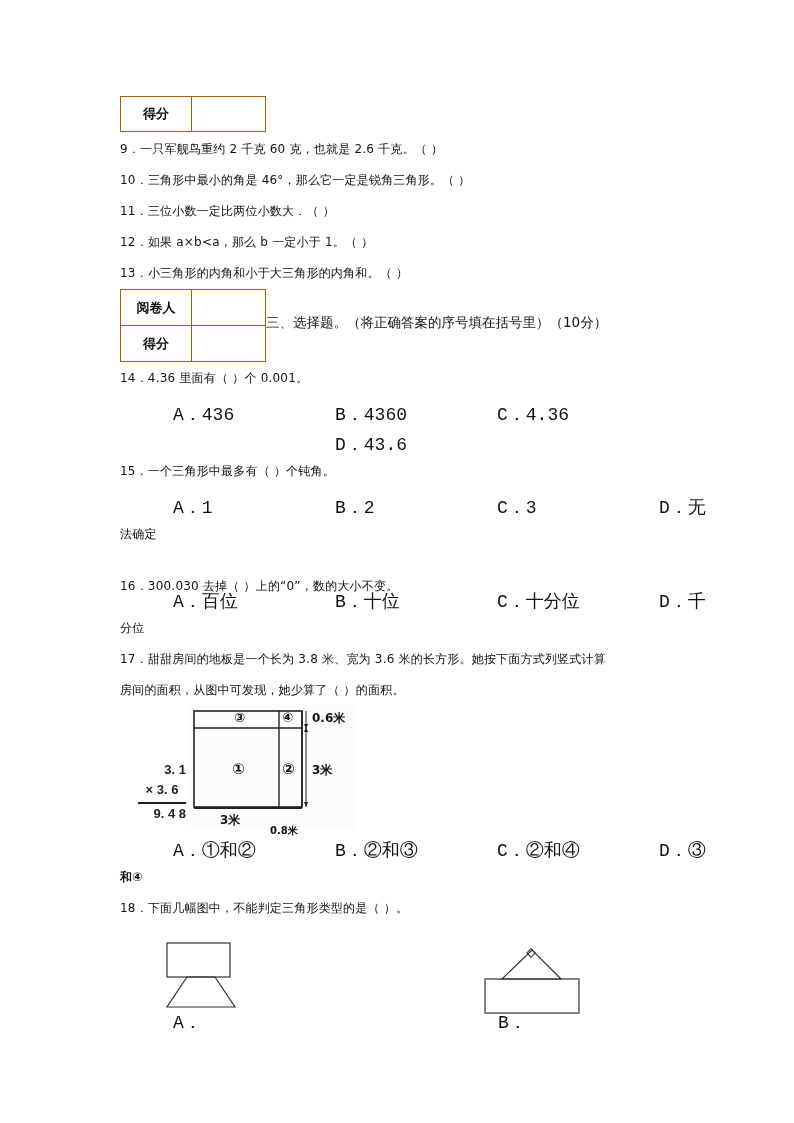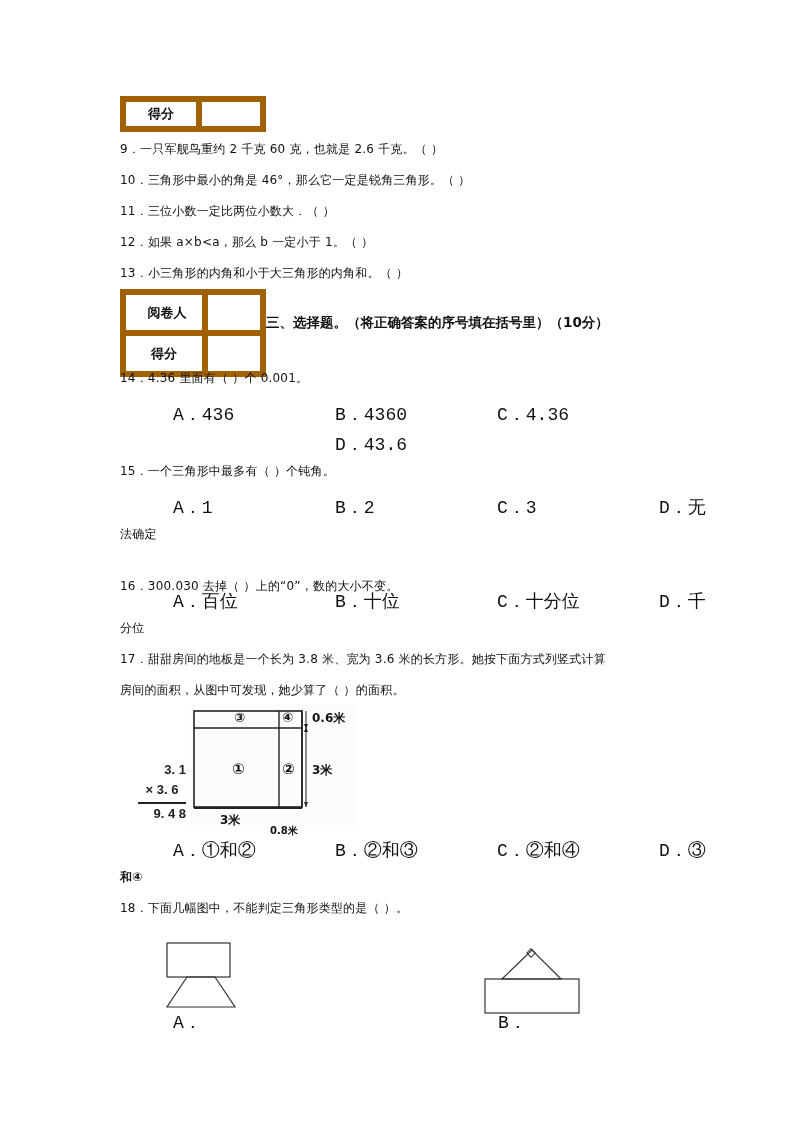--- a/index.html
+++ b/index.html
@@ -2,22 +2,22 @@
 <html><head>
 <meta charset="utf-8">
 <style>
   html, body { margin:0; padding:0; background:#ffffff; }
   body { width:794px; height:1123px; position:relative; overflow:hidden;
          font-family:"DejaVu Sans", "Liberation Sans", sans-serif; color:#111; }
   .abs { position:absolute; }
   .line { position:absolute; left:120px; font-size:12px; white-space:nowrap; letter-spacing:0.2px; }
   .opt { position:absolute; font-size:18px; white-space:nowrap; font-family:Liberation Mono, monospace;margin-left:36px; }
   table.score { position:absolute; border-collapse:collapse; }
-  table.score td { border:6px solid #a16207; text-align:center; font-size:13px; font-weight:bold; padding:0; }
-  .sec-title { position:absolute; font-size:13.5px; font-weight:bold; white-space:nowrap;text-align:right; }
+  table.score td { border:1px solid #a16207; text-align:center; font-size:13px; font-weight:bold; padding:0; }
+  .sec-title { position:absolute; font-size:13.5px; font-weight:normal; white-space:nowrap;text-align:right; }
   .fig { position:absolute; }
   .calc { position:absolute; font-family:"Liberation Sans",sans-serif; font-weight:bold; font-size:13px; color:#222; }
 </style>
 </head>
 <body>
 
 <table class="score" style="left:120px; top:96px; width:146px; height:36px;">
   <tbody>
       <tr>
     <td style="width:70px;">得分</td>
@@ -38,21 +38,21 @@
 <div class="line" style="top:234px;">
   <span>12．</span><span>如果 a×b&lt;a，那么 b 一定小于 1。（      ）</span>
 </div>
 <div class="line" style="top:265px;">
   <span>13．</span><span>小三角形的内角和小于大三角形的内角和。（      ）</span>
 </div>
 
 <table class="score" style="left:120px; top:289px; width:146px; height:72px;">
   <tbody>
       <tr>
-    <td style="width:70px; height:35px;padding-left:6px;">阅卷人</td>
+    <td style="width:70px; height:35px;">阅卷人</td>
     <td></td>
   </tr>
   <tr>
     <td style="height:35px;">得分</td>
     <td></td>
   </tr>
 </tbody>
   </table>
 <div class="sec-title" style="left:266px; top:314px;">三、选择题。（将正确答案的序号填在括号里）（10分）</div>
 

